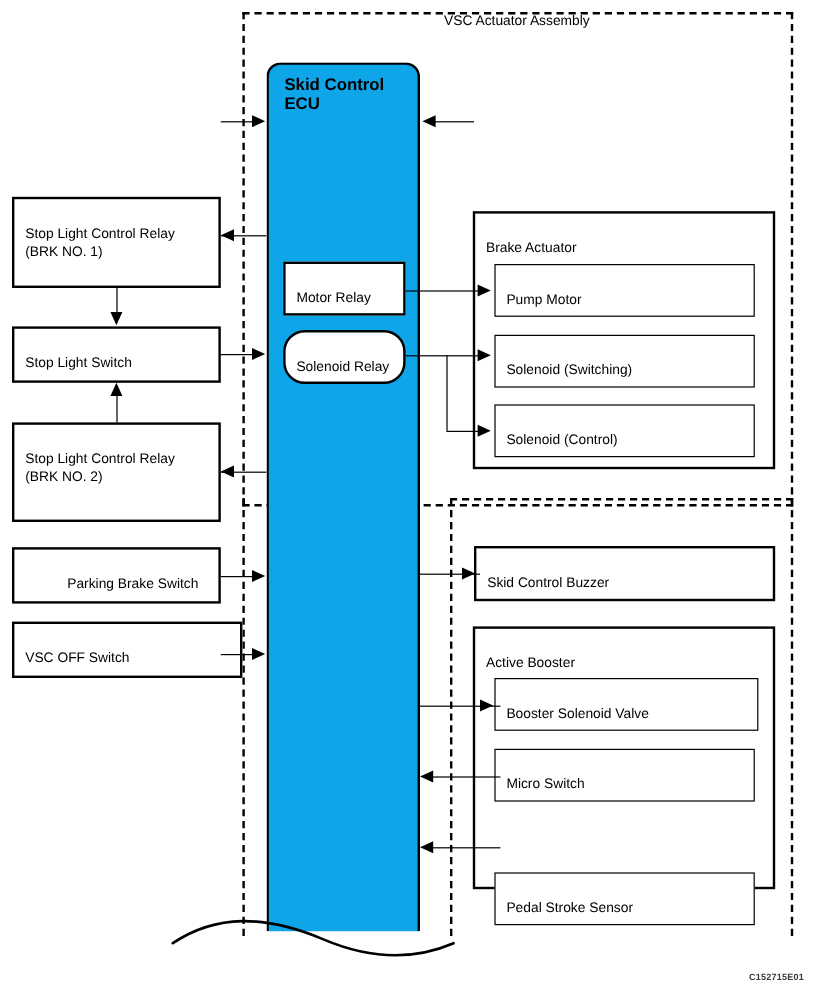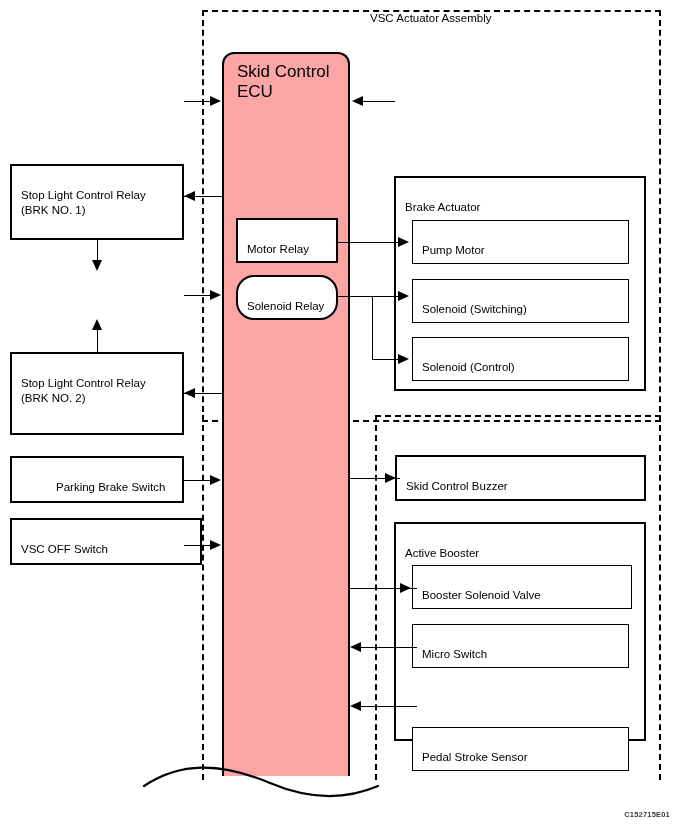--- a/index.html
+++ b/index.html
@@ -37,23 +37,24 @@
   .box.grouped {
     border-width: 2px;
   }
   
   .ecu {
     position: absolute;
     box-sizing: border-box;
     border: 2.5px solid #000;
     border-bottom: none;
     border-radius: 12px 12px 0 0;
-    background: #fca5a5;
-    font-size: 17px;
+    background: #0ea5e9;
+    font-size: 14px;
     padding: 8px 0 0 13px;
+    font-weight: bold;
   }
   
   .dashed-region {
     position: absolute;
     box-sizing: border-box;
     border: 2px dashed #000;
     background: transparent;
   }
   .region-label {
     position: absolute;
@@ -131,20 +132,23 @@
   <div class="ecu" style="left:222px; top:52px; width:128px; height:724px;">
     <span>Skid Control ECU</span>
   </div>
 
 
   <div class="box" style="left:10px; top:164px; width:174px; height:76px;">
     <span>Stop Light Control Relay
 (BRK NO. 1)</span>
   </div>
 
+  <div class="box" style="left:10px; top:272px; width:174px; height:47px;">
+    <span>Stop Light Switch</span>
+  </div>
 
   <div class="box" style="left:10px; top:352px; width:174px; height:83px;">
     <span>Stop Light Control Relay
 (BRK NO. 2)</span>
   </div>
 
   <div class="box" style="left:10px; top:456px; width:174px; height:47px;padding-left:44px;">
     <span>Parking Brake Switch</span>
   </div>
 

